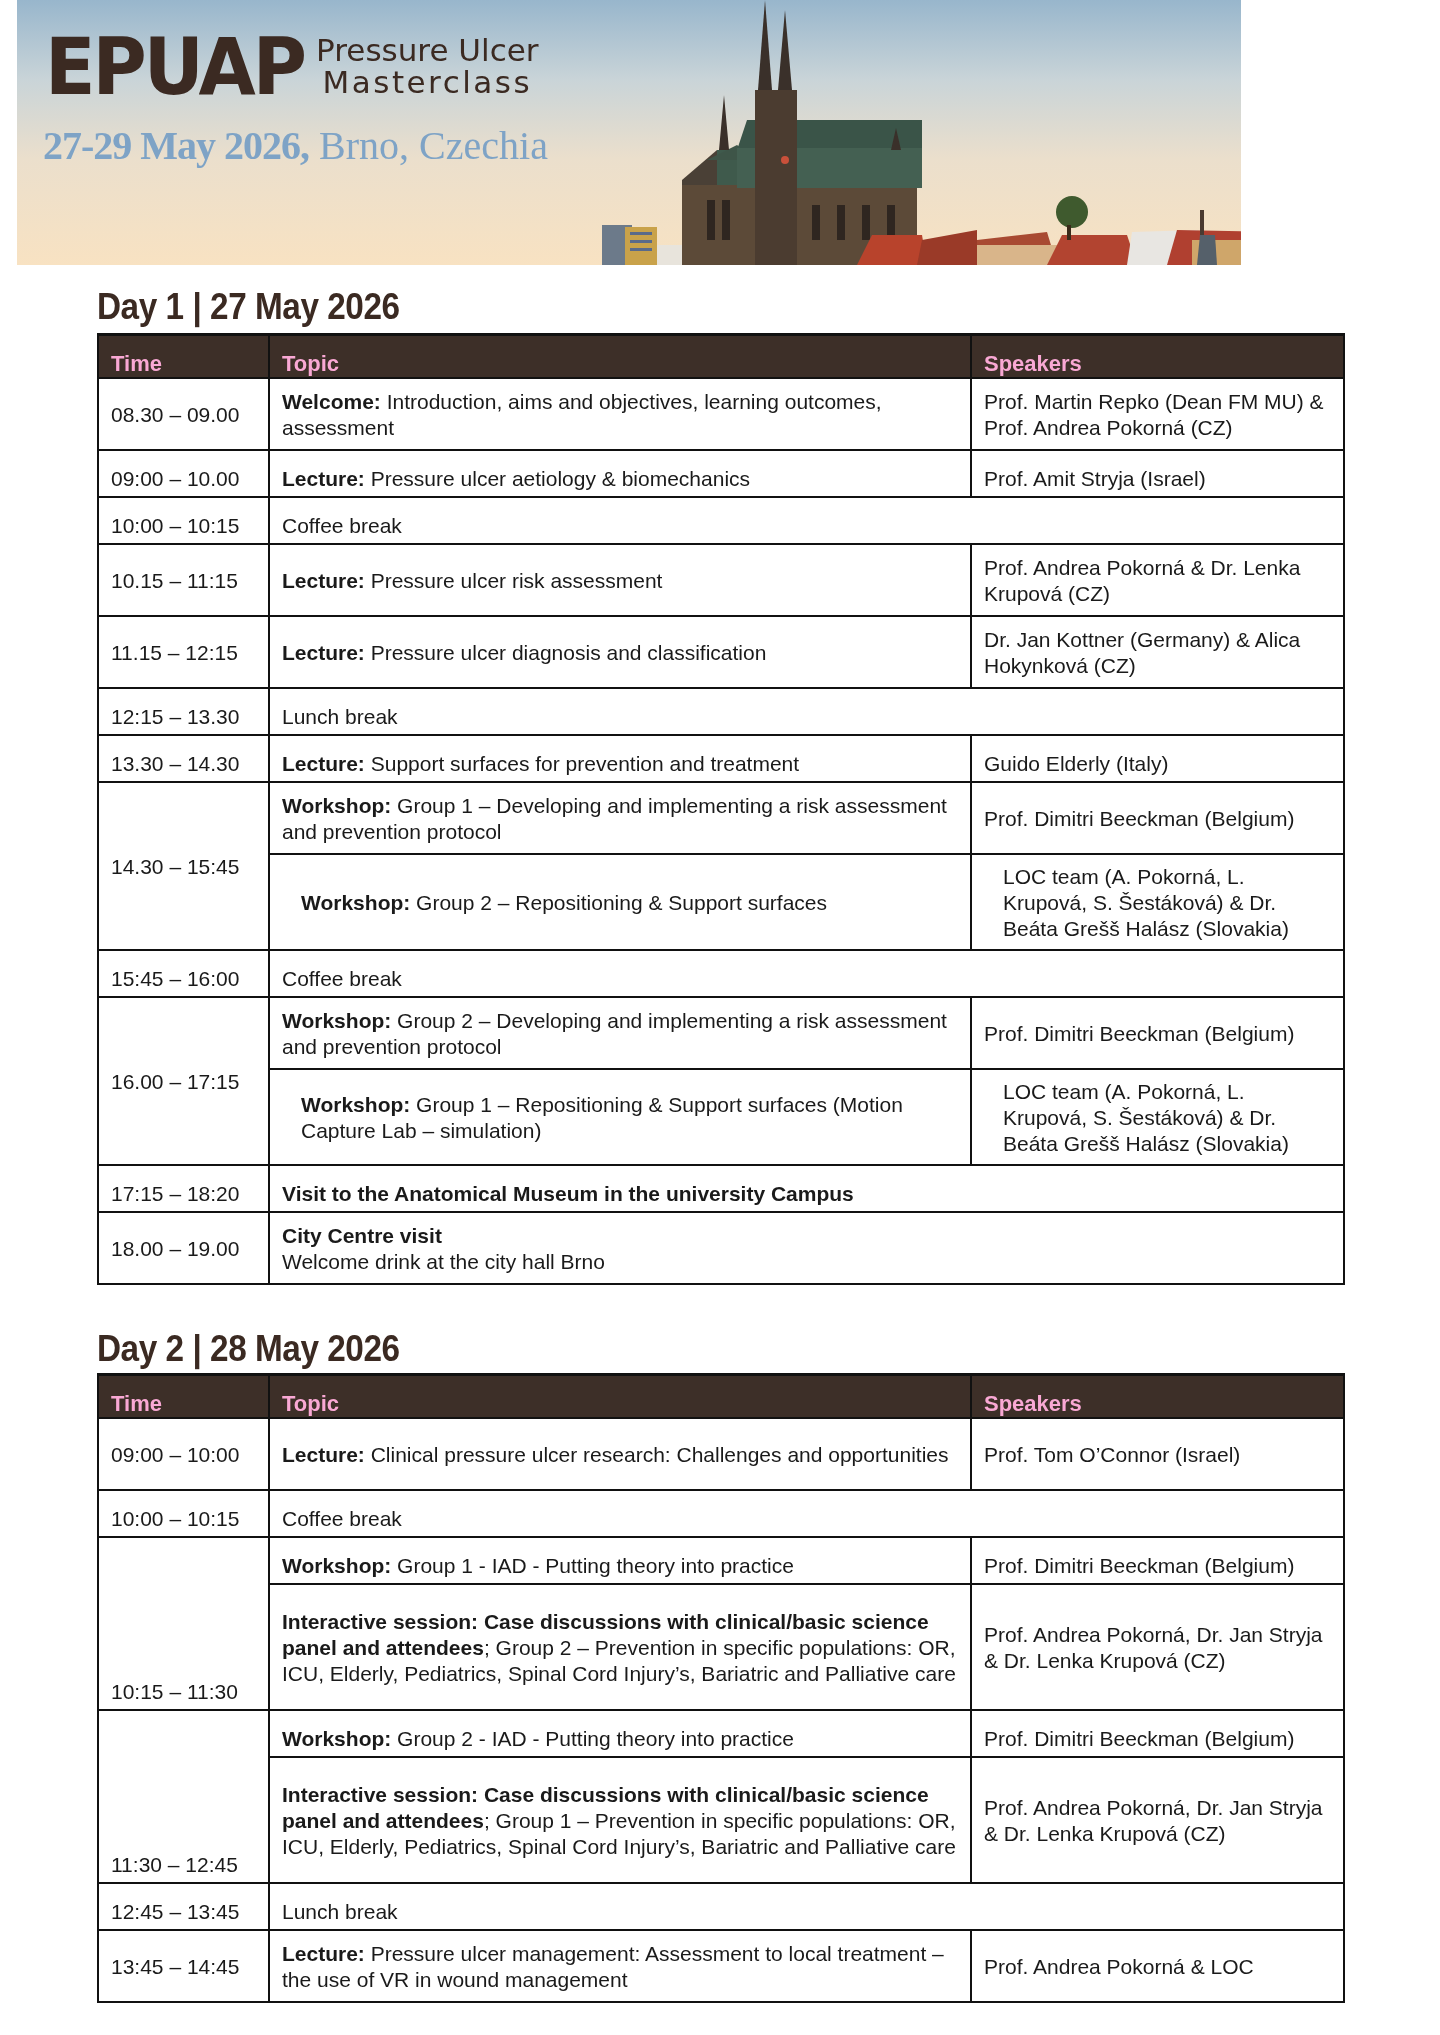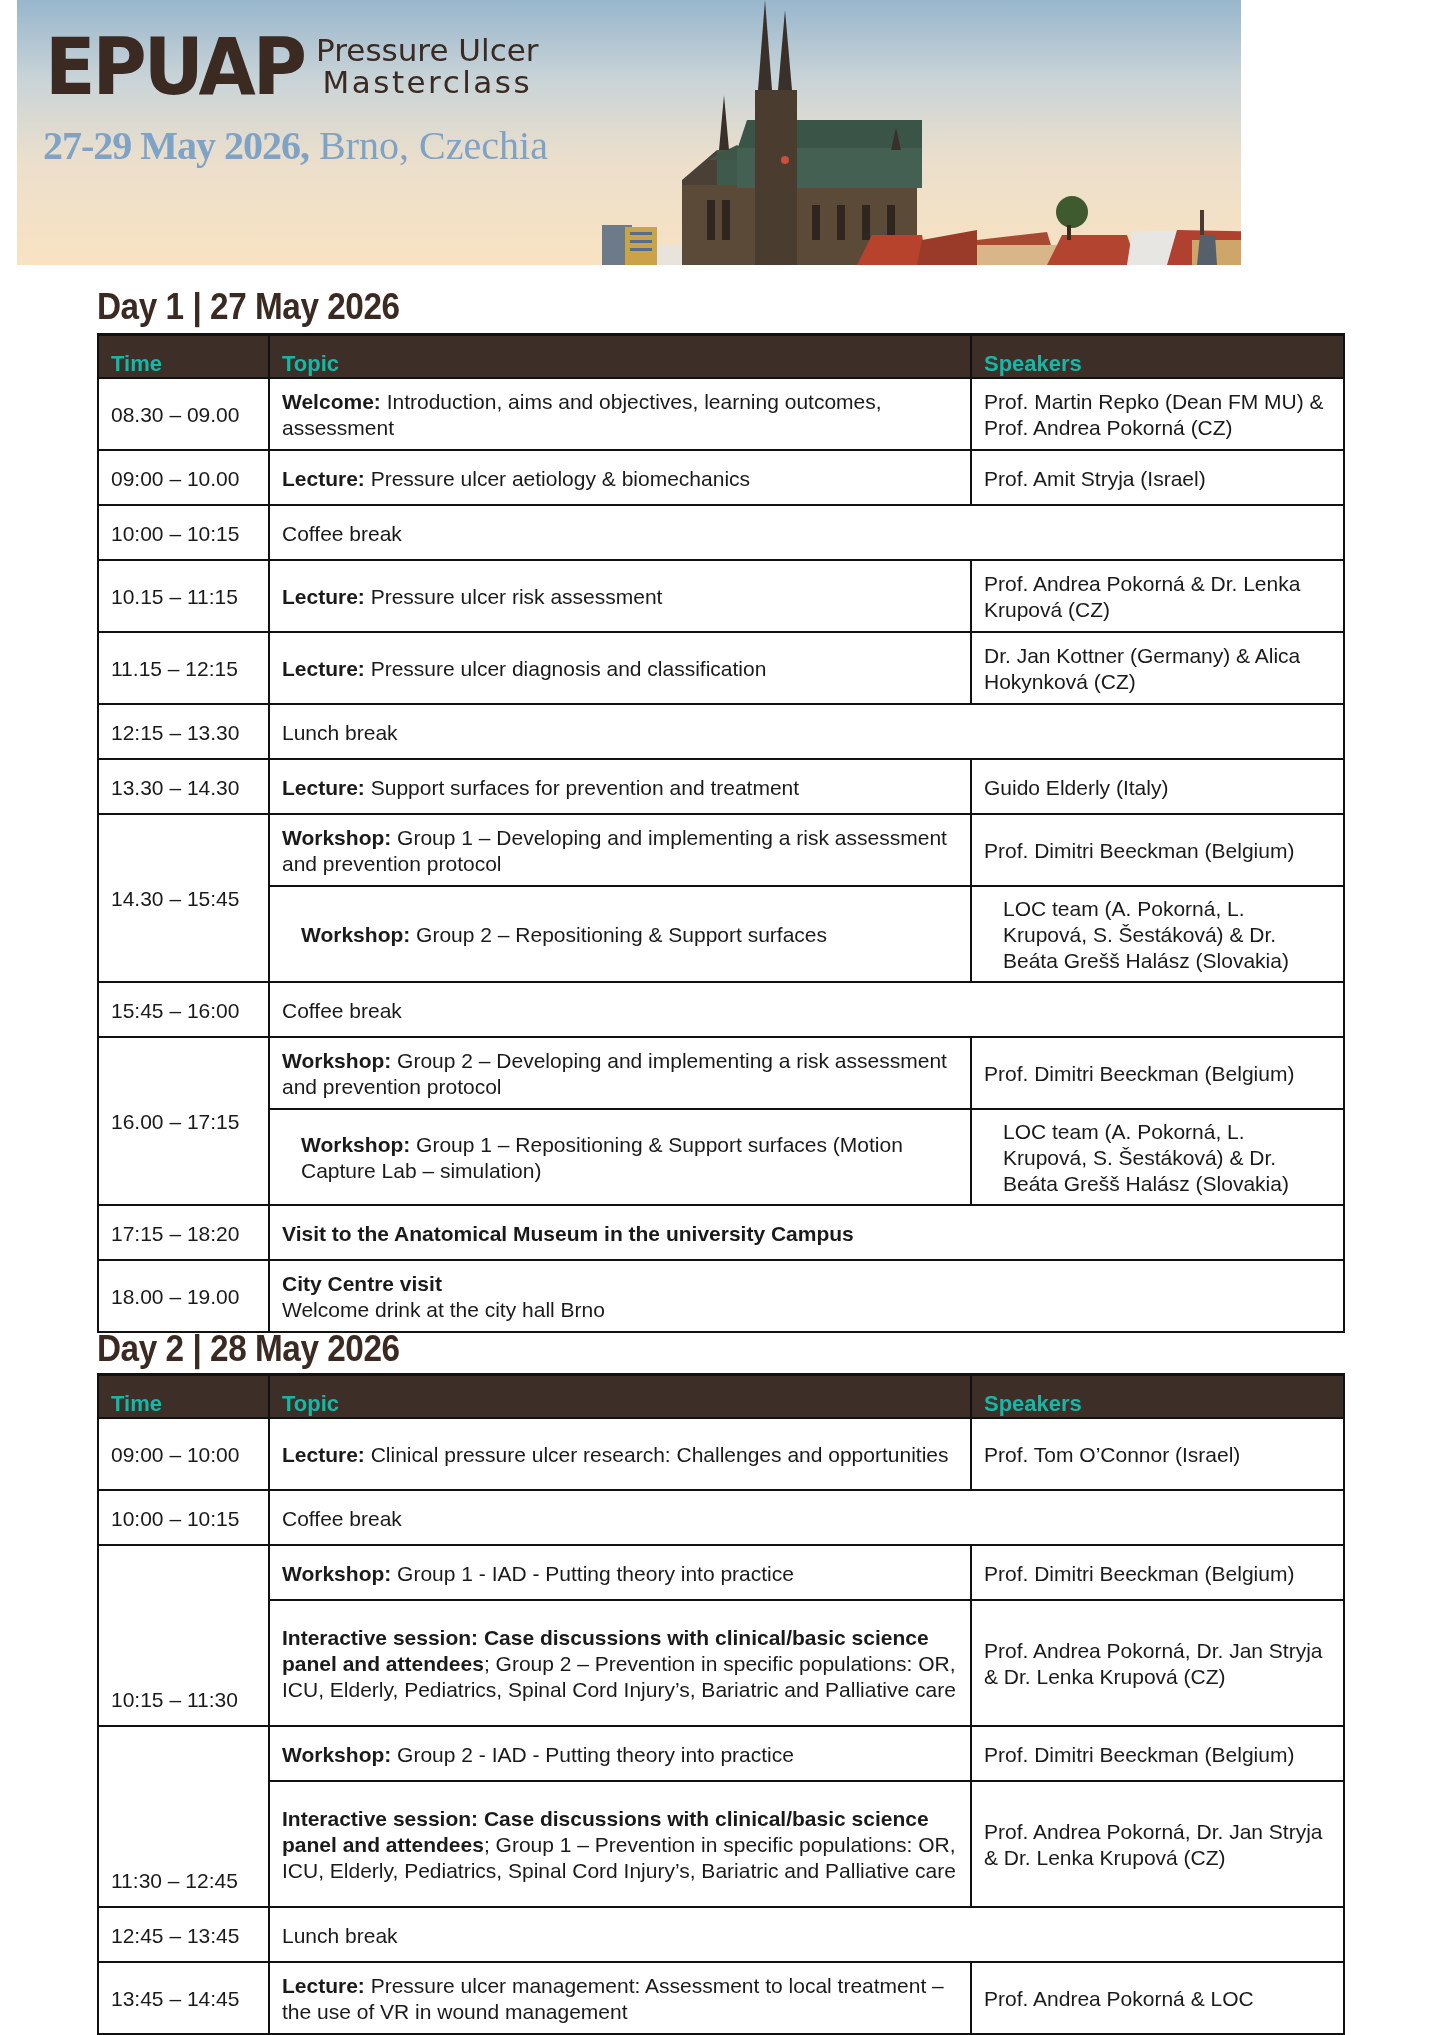--- a/index.html
+++ b/index.html
@@ -32,27 +32,27 @@
   
   .day-title { position: absolute; left: 97px; font-family: "Liberation Sans", sans-serif;
                font-weight: bold; font-size: 37px; color: #3b2a22; line-height: 40px;
                transform: scaleX(0.9); transform-origin: left; letter-spacing: -0.5px; }
   table.sched { position: absolute; left: 97px; width: 1246px; border-collapse: collapse;
                 table-layout: fixed; font-family: "Liberation Sans", sans-serif; font-size: 21px;
                 color: #1a1a1a; }
   table.sched col.c-time { width: 171px; }
   table.sched col.c-topic { width: 702px; }
   table.sched col.c-spk { width: 373px; }
-  table.sched th { background: #3d2f28; color: #14b8a6; text-align: left; font-weight: bold;
+  table.sched th { background: #3d2f28; color: #f9a8d4; text-align: left; font-weight: bold;
                    font-size: 22px; padding: 14px 12px 0 12px; height: 27px; vertical-align: bottom;
                    border: 2px solid #111; border-top: 3px solid #111; margin-top: 8px; }
   table.sched td { border: 2px solid #111; padding: 4px 10px 2px 12px; vertical-align: middle;
                    line-height: 26px; }
   table.sched td.time { padding-left: 12px; }
-  table.sched tr.single td { height: 37px; vertical-align: bottom; padding-bottom: 12px; }
+  table.sched tr.single td { height: 37px; vertical-align: bottom; padding-bottom: 4px; }
   table.sched tr.double td { height: 64px; }
   table.sched tr.triple td { height: 88px; padding-left: 31px; }
   table.sched tr.quad td { height: 118px; }
   .lbl { font-weight: bold; }
 
   #day1-title { top: 287px; }
   #day1-table { top: 333px; }
   #day2-title { top: 1329px; }
   #day2-table { top: 1373px; }
 </style>

